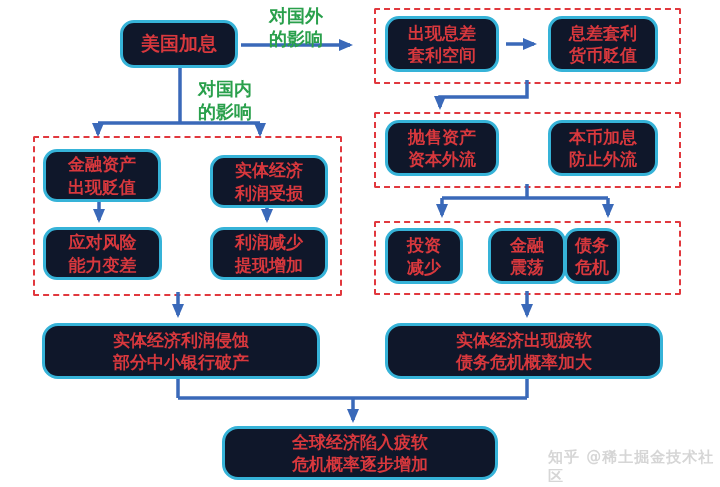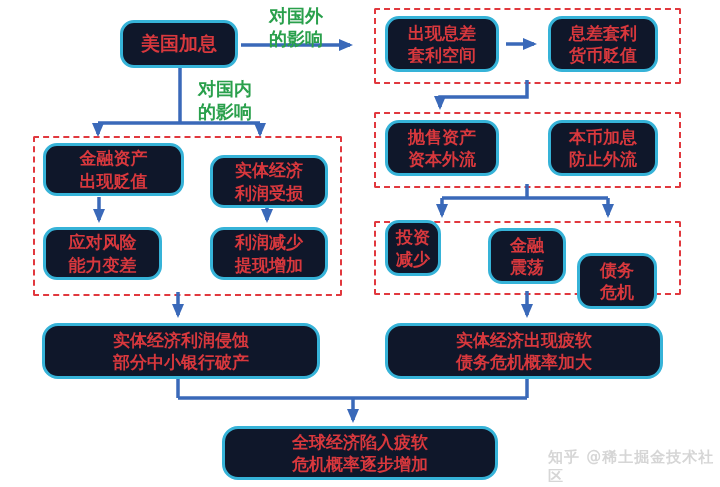--- a/index.html
+++ b/index.html
@@ -79,28 +79,28 @@
   <div class="node small" style="left:385px;top:16px;width:114px;height:56px;">出现息差
 套利空间</div>
   <div class="node small" style="left:548px;top:16px;width:110px;height:56px;">息差套利
 货币贬值</div>
 
   <div class="node small" style="left:385px;top:120px;width:114px;height:56px;">抛售资产
 资本外流</div>
   <div class="node small" style="left:548px;top:120px;width:110px;height:56px;text-align:center;">本币加息
 防止外流</div>
 
-  <div class="node small" style="left:385px;top:220px;width:56px;height:56px;">投资
+  <div class="node small" style="left:385px;top:228px;width:78px;height:56px;">投资
 减少</div>
   <div class="node small" style="left:488px;top:228px;width:78px;height:56px;">金融
 震荡</div>
-  <div class="node small" style="left:577px;top:228px;width:80px;height:56px;margin-top:25px;">债务
+  <div class="node small" style="left:564px;top:228px;width:56px;height:56px;">债务
 危机</div>
 
-  <div class="node small" style="left:43px;top:143px;width:141px;height:53px;">金融资产
+  <div class="node small" style="left:43px;top:149px;width:118px;height:53px;">金融资产
 出现贬值</div>
   <div class="node small" style="left:210px;top:155px;width:118px;height:53px;">实体经济
 利润受损</div>
   <div class="node small" style="left:43px;top:227px;width:119px;height:53px;">应对风险
 能力变差</div>
   <div class="node small" style="left:210px;top:227px;width:118px;height:53px;">利润减少
 提现增加</div>
 
   <div class="node big" style="left:42px;top:323px;width:278px;height:56px;border-radius:16px;">实体经济利润侵蚀
 部分中小银行破产</div>

